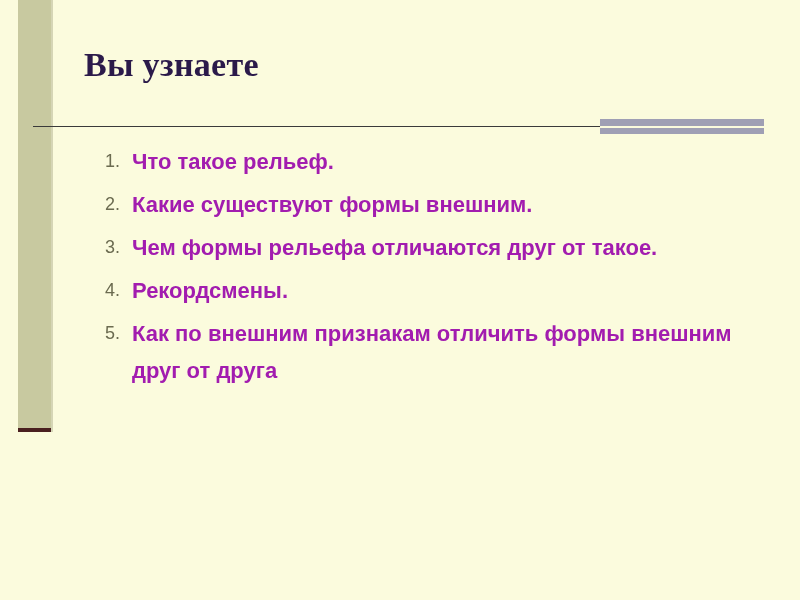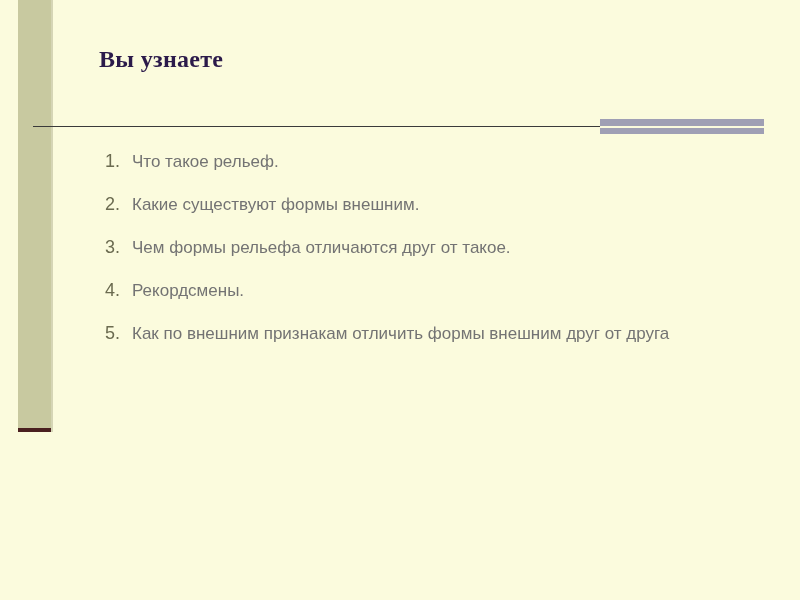--- a/index.html
+++ b/index.html
@@ -41,24 +41,24 @@
     left: 51px;
     top: 0;
     width: 2px;
     height: 432px;
     background: #8e8e6a;
     opacity: 0.35;
   }
   
   .title {
     position: absolute;
-    left: 99px;
+    left: 84px;
     top: 46px;
     font-family: "Liberation Serif", serif;
-    font-size: 24px;
+    font-size: 34px;
     font-weight: bold;
     color: #2b1a4a;
     letter-spacing: 0.3px;
   }
   
   .rule {
     position: absolute;
     left: 33px;
     top: 126px;
     width: 567px;
@@ -98,24 +98,25 @@
     flex: 0 0 38px;
     text-align: right;
     padding-right: 12px;
     font-size: 18px;
     color: #6b6b50;
     font-family: "Liberation Sans", sans-serif;
     line-height: 37px;
   }
   .item-text {
     flex: 1;
-    font-size: 17px;
-    color: #737373;
+    font-size: 22px;
+    color: #a21caf;
     line-height: 37px;
     font-family: "Liberation Sans", sans-serif;
+    font-weight: bold;
   }
 </style>
 </head>
 <body>
 
 <div class="slide">
 
   <div class="left-bar-olive"></div>
   <div class="left-bar-dark"></div>
   <div class="left-edge-line"></div>

